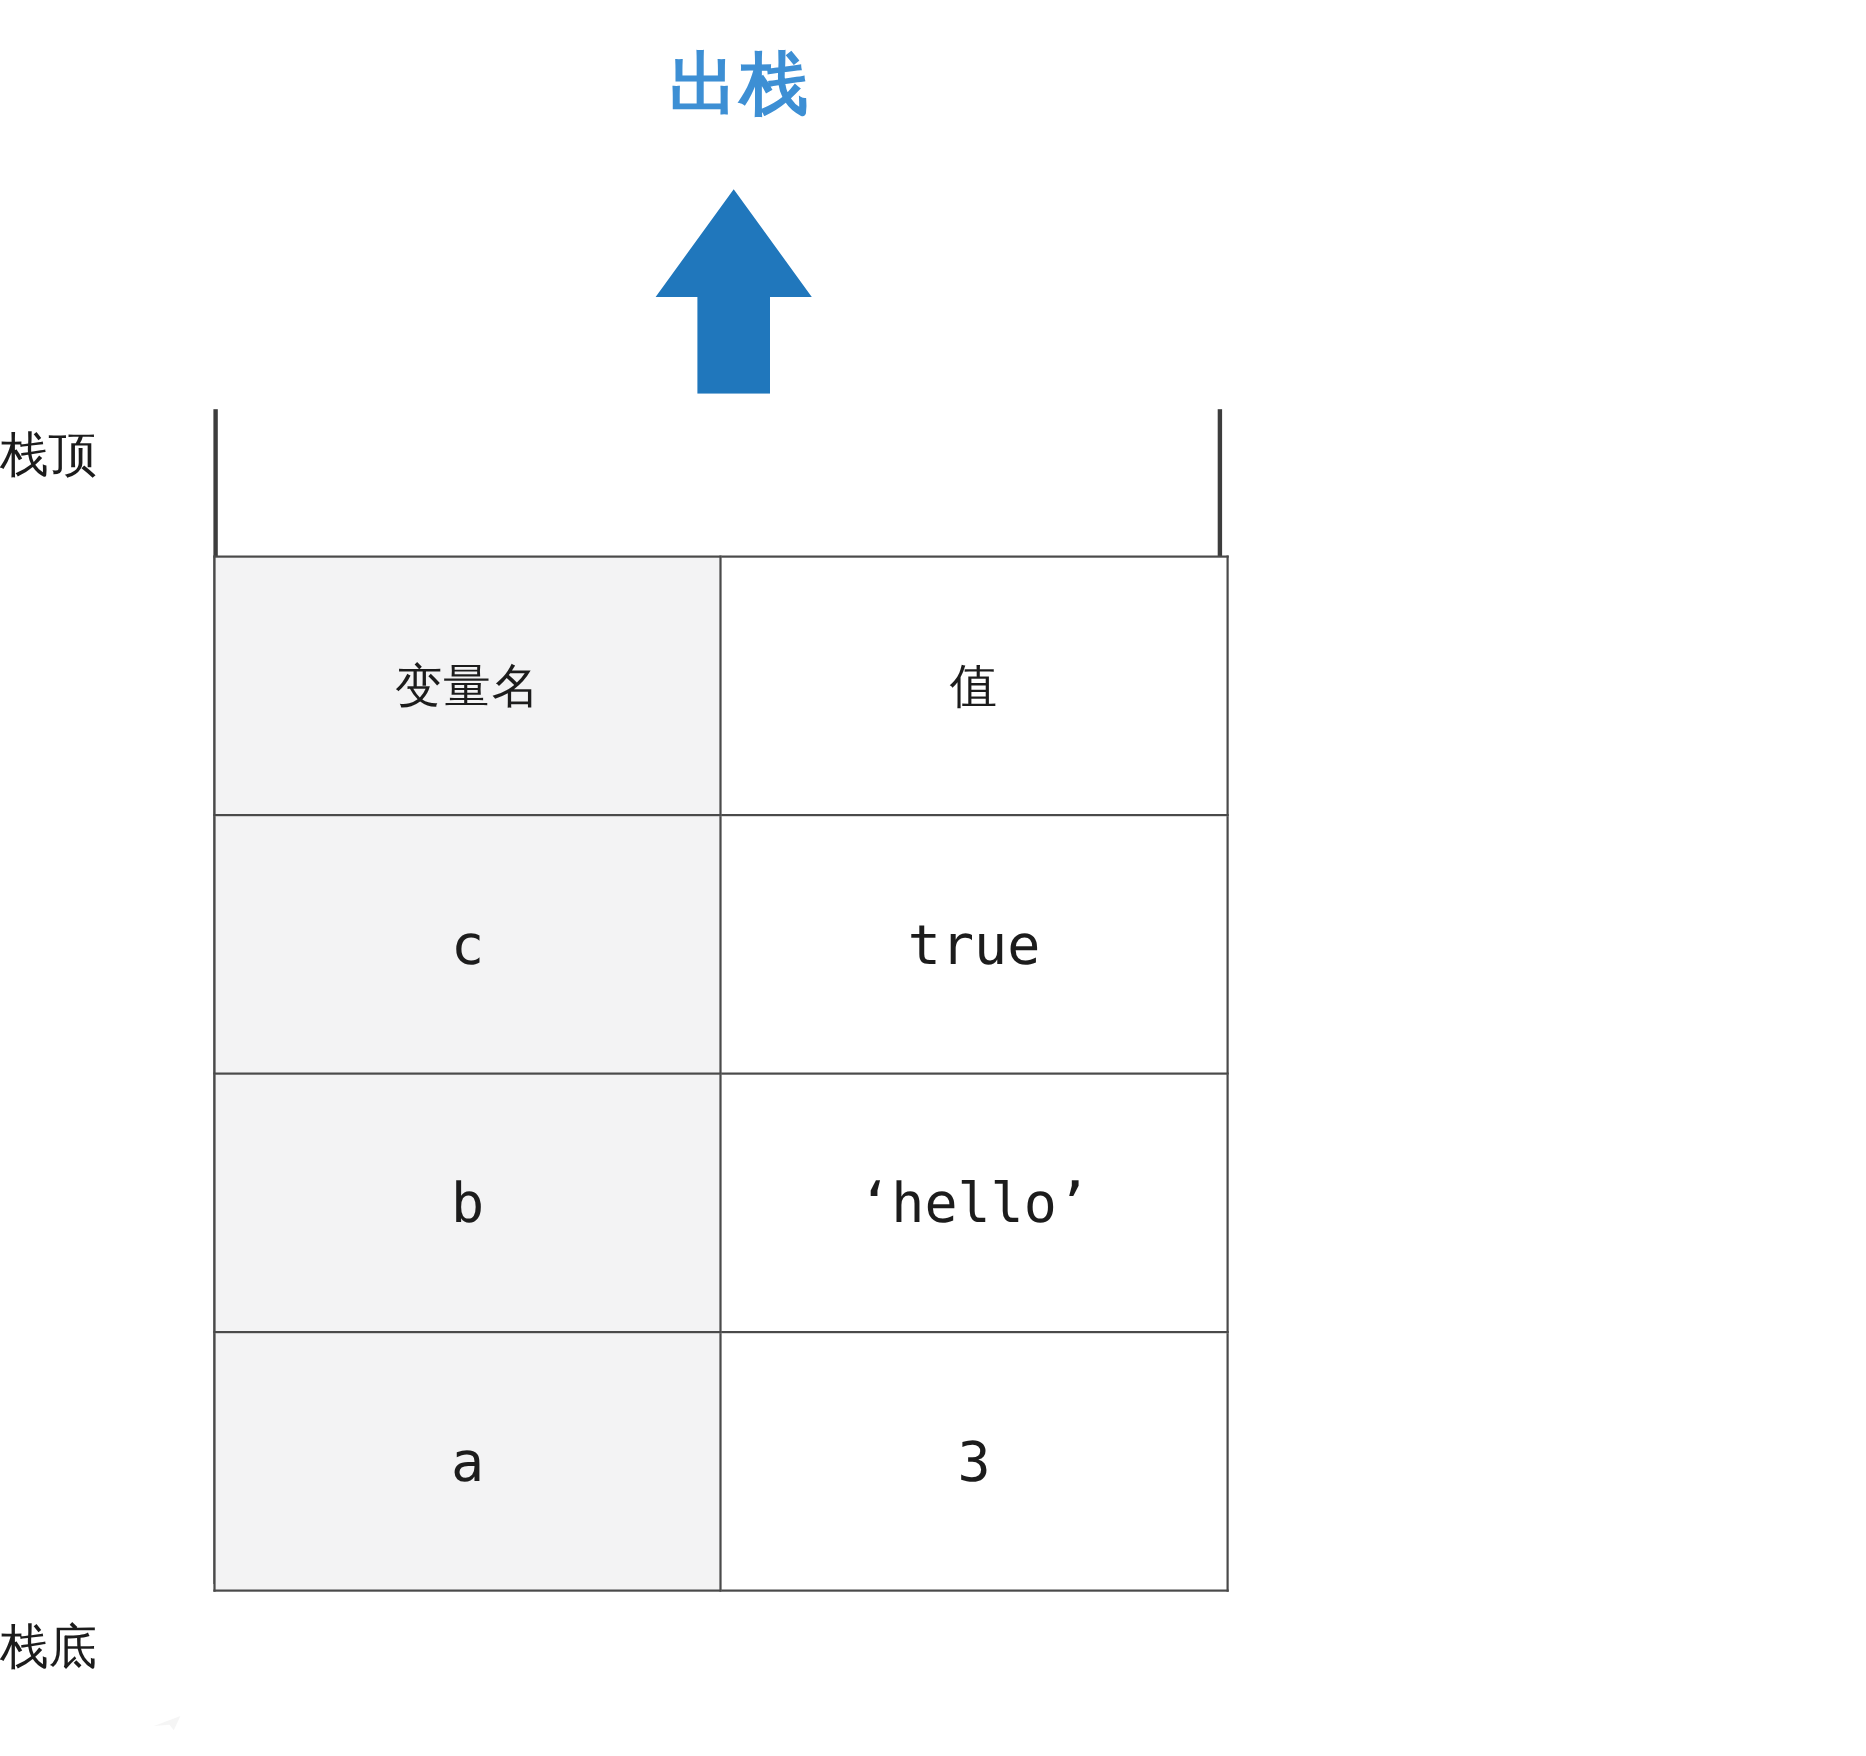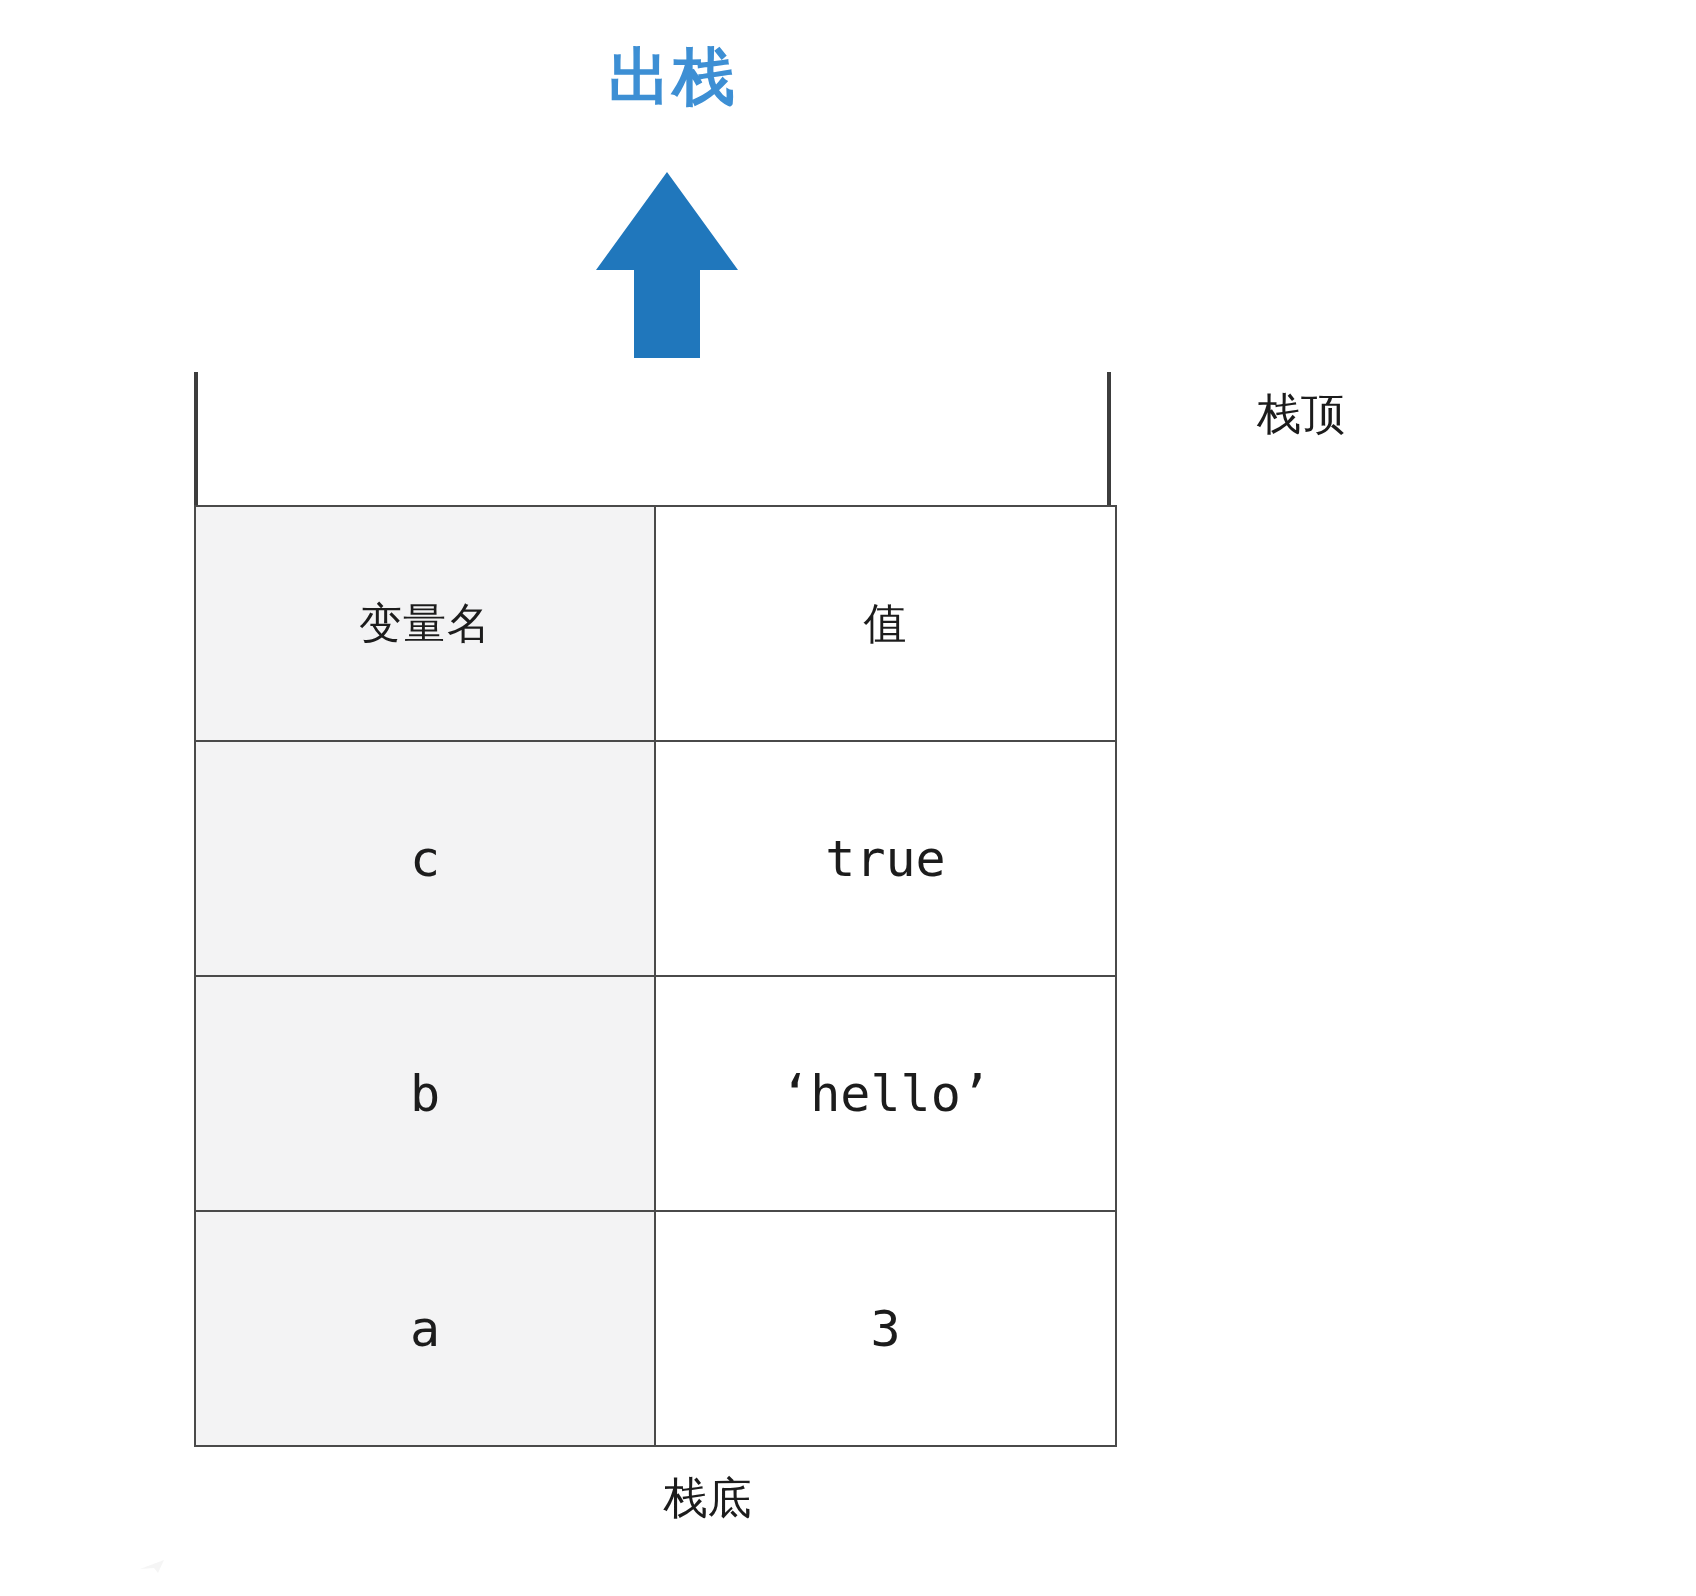--- a/index.html
+++ b/index.html
@@ -47,21 +47,21 @@
     width: 150px;
     height: 190px;
   }
 
   
   .stack-top-label {
     position: absolute;
     left: 0;
     top: 392px;
     width: 1345px;
-    text-align: right;
+    text-align: left;
     font-size: 44px;
     line-height: 1.0;
     color: #1c1c1c;
     white-space: nowrap;
   }
 
   
   .stack-frame {
     position: absolute;
     left: 194px;
@@ -116,26 +116,25 @@
     font-size: 50px;
     color: #1c1c1c;
   }
 
   
   .stack-bottom-label {
     position: absolute;
     left: 0;
     top: 1476px;
     width: 1345px;
-    text-align: center;
+    text-align: left;
     font-size: 44px;
     line-height: 1.0;
     color: #1c1c1c;
     white-space: nowrap;
-    padding-left: 35px;
   }
 
   
   .watermark {
     position: absolute;
     left: 140px;
     top: 1560px;
     width: 30px;
     height: 14px;
     opacity: 0.35;

